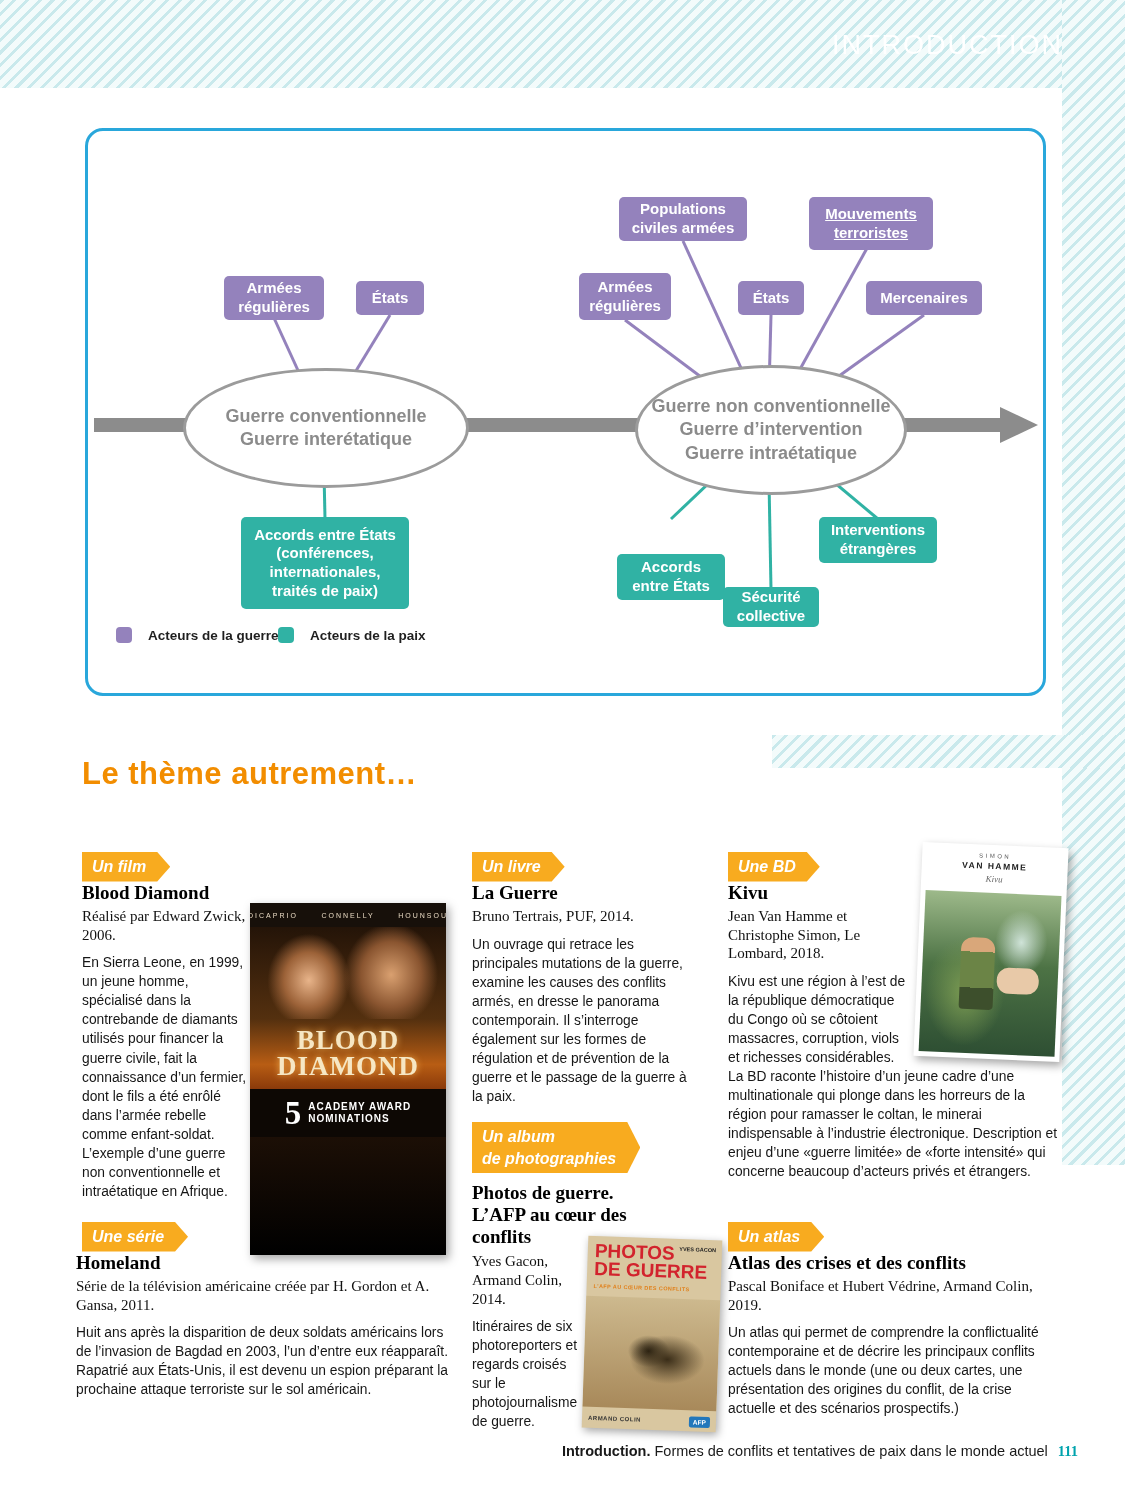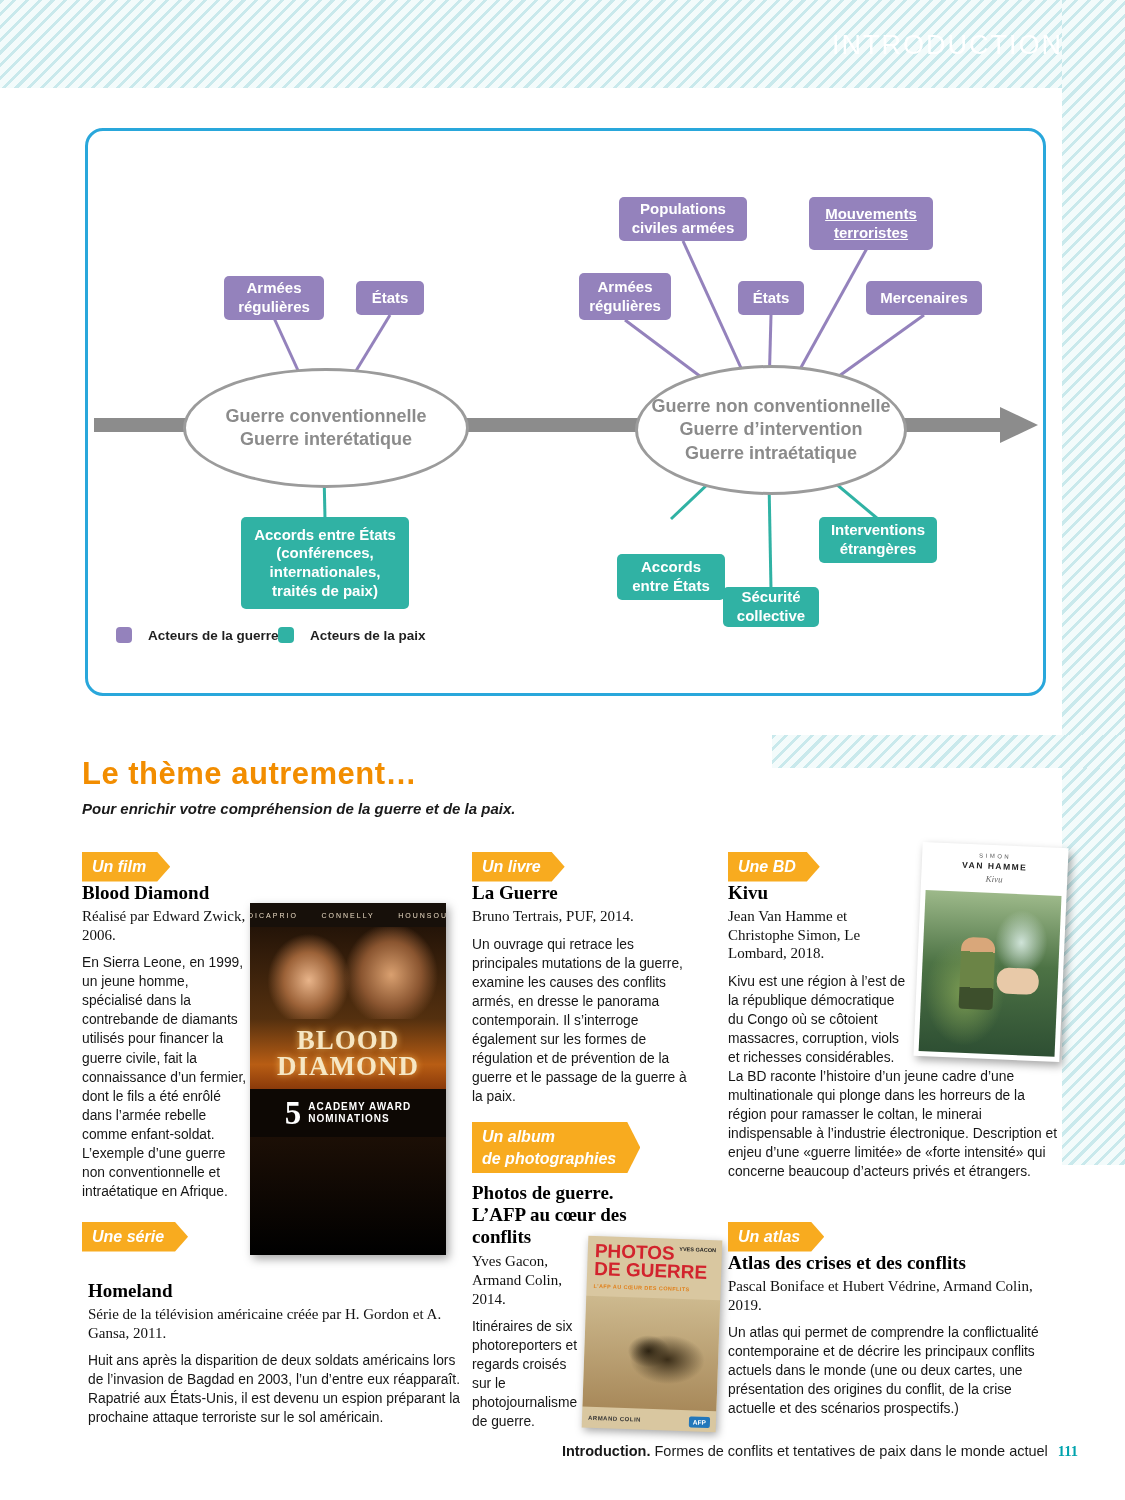--- a/index.html
+++ b/index.html
@@ -141,21 +141,20 @@
       <span class="swatch swatch-war"></span>
       <span>Acteurs de la guerre</span>
     </div>
     <div class="legend-item" style="left:190px;top:496px;">
       <span class="swatch swatch-peace"></span>
       <span>Acteurs de la paix</span>
     </div>
   </div>
 
   <div class="theme-title">Le thème autrement…</div>
-  <div class="theme-subtitle">Pour enrichir votre compréhension de la guerre et de la paix.</div>
 
   <div class="tag" style="left:82px;top:852px;">Un film</div>
   <div class="txtblock" style="left:82px;top:882px;width:168px;">
     <h3 class="item-title">Blood Diamond</h3>
     <p class="item-credit">Réalisé par Edward Zwick, 2006.</p>
     <p class="item-body">En Sierra Leone, en 1999, un jeune homme, spécialisé dans la contrebande de diamants utilisés pour financer la guerre civile, fait la connaissance d’un fermier, dont le fils a été enrôlé dans l’armée rebelle comme enfant-soldat. L’exemple d’une guerre non conventionnelle et intraétatique en Afrique.</p>
   </div>
 
   <div class="poster">
     <div class="po-names">DICAPRIO      CONNELLY      HOUNSOU</div>
@@ -164,21 +163,21 @@
 DIAMOND</div>
     <div class="po-awards">
       <span class="po-num">5</span>
       <span class="po-awtxt">ACADEMY AWARD
 NOMINATIONS</span>
     </div>
     <div class="po-bottom"></div>
   </div>
 
   <div class="tag" style="left:82px;top:1222px;">Une série</div>
-  <div class="txtblock" style="left:88px;top:1252px;width:378px;margin-top:28px;">
+  <div class="txtblock" style="left:76px;top:1252px;width:378px;">
     <h3 class="item-title">Homeland</h3>
     <p class="item-credit">Série de la télévision américaine créée par H. Gordon et A. Gansa, 2011.</p>
     <p class="item-body">Huit ans après la disparition de deux soldats américains lors de l’invasion de Bagdad en 2003, l’un d’entre eux réapparaît. Rapatrié aux États-Unis, il est devenu un espion préparant la prochaine attaque terroriste sur le sol américain.</p>
   </div>
 
   <div class="tag" style="left:472px;top:852px;">Un livre</div>
   <div class="txtblock" style="left:472px;top:882px;width:222px;">
     <h3 class="item-title">La Guerre</h3>
     <p class="item-credit">Bruno Tertrais, PUF, 2014.</p>
     <p class="item-body">Un ouvrage qui retrace les principales mutations de la guerre, examine les causes des conflits armés, en dresse le panorama contemporain. Il s’interroge également sur les formes de régulation et de prévention de la guerre et le passage de la guerre à la paix.</p>

